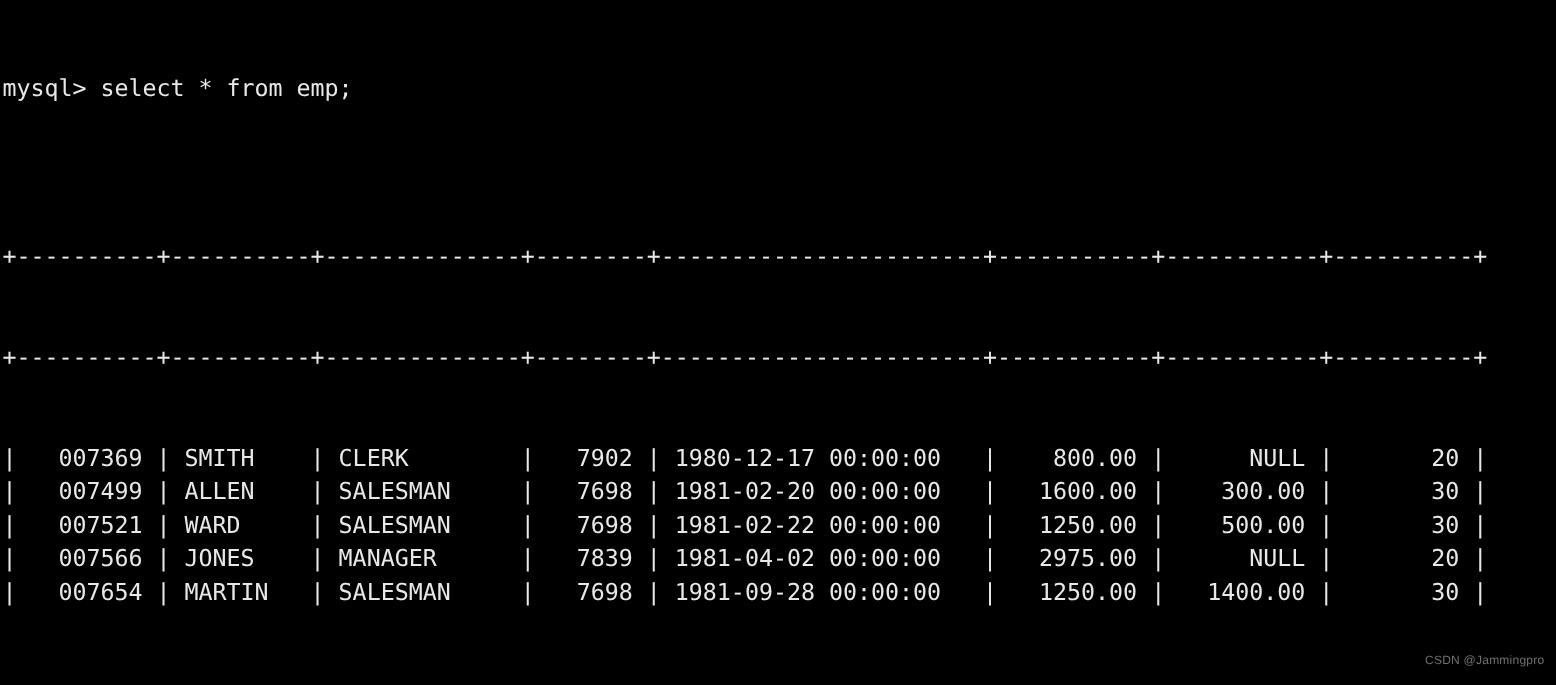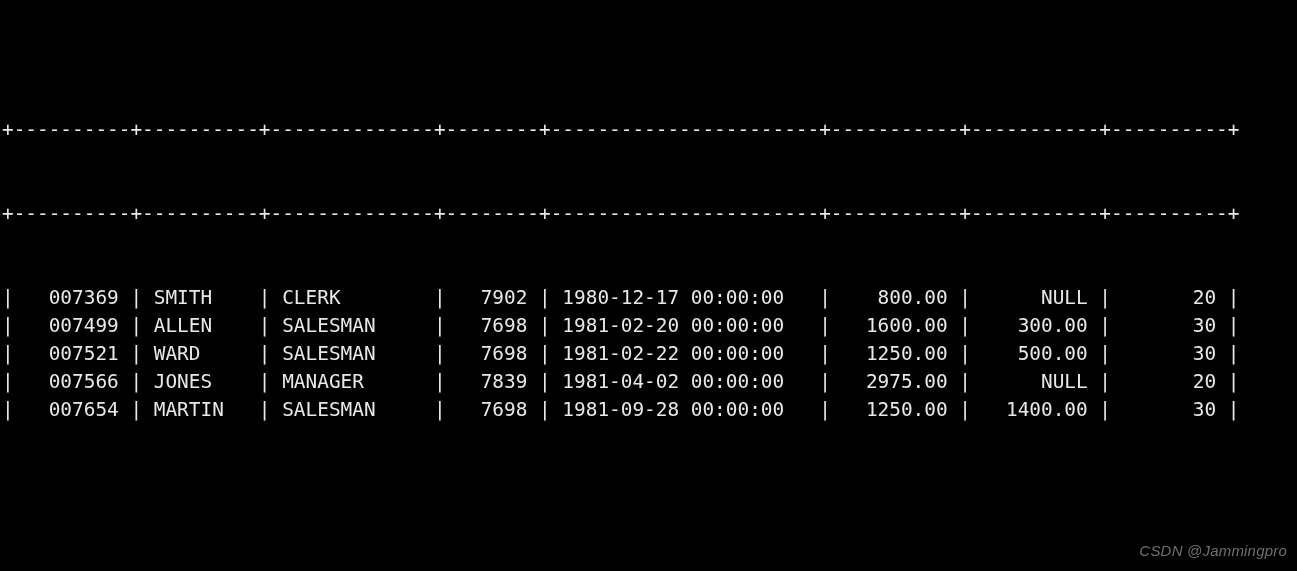--- a/index.html
+++ b/index.html
@@ -35,31 +35,31 @@
     white-space: pre;
     height: 28px;
     line-height: 28px;
   }
   .watermark {
     position: absolute;
     right: 10px;
     bottom: 11px;
     color: #6f6f6f;
     font-family: "Liberation Sans", sans-serif;
-    font-size: 15px;
+    font-size: 10px;
     line-height: 18px;
     letter-spacing: 0.2px;
     white-space: pre;
-    font-style: italic;
   }
 </style>
 </head>
 <body>
 
 <div id="terminal">
+  <div class="line">mysql&gt; select * from emp;</div>
   <div>
     <div class="line">+----------+----------+--------------+--------+-----------------------+-----------+-----------+----------+</div>
     <div class="line">+----------+----------+--------------+--------+-----------------------+-----------+-----------+----------+</div>
     <div id="table-body"><div class="line">|   007369 | SMITH    | CLERK        |   7902 | 1980-12-17 00:00:00   |    800.00 |      NULL |       20 |</div><div class="line">|   007499 | ALLEN    | SALESMAN     |   7698 | 1981-02-20 00:00:00   |   1600.00 |    300.00 |       30 |</div><div class="line">|   007521 | WARD     | SALESMAN     |   7698 | 1981-02-22 00:00:00   |   1250.00 |    500.00 |       30 |</div><div class="line">|   007566 | JONES    | MANAGER      |   7839 | 1981-04-02 00:00:00   |   2975.00 |      NULL |       20 |</div><div class="line">|   007654 | MARTIN   | SALESMAN     |   7698 | 1981-09-28 00:00:00   |   1250.00 |   1400.00 |       30 |</div></div>
     
   </div>
   
 </div>
 
 <div class="watermark">CSDN @Jammingpro</div>

